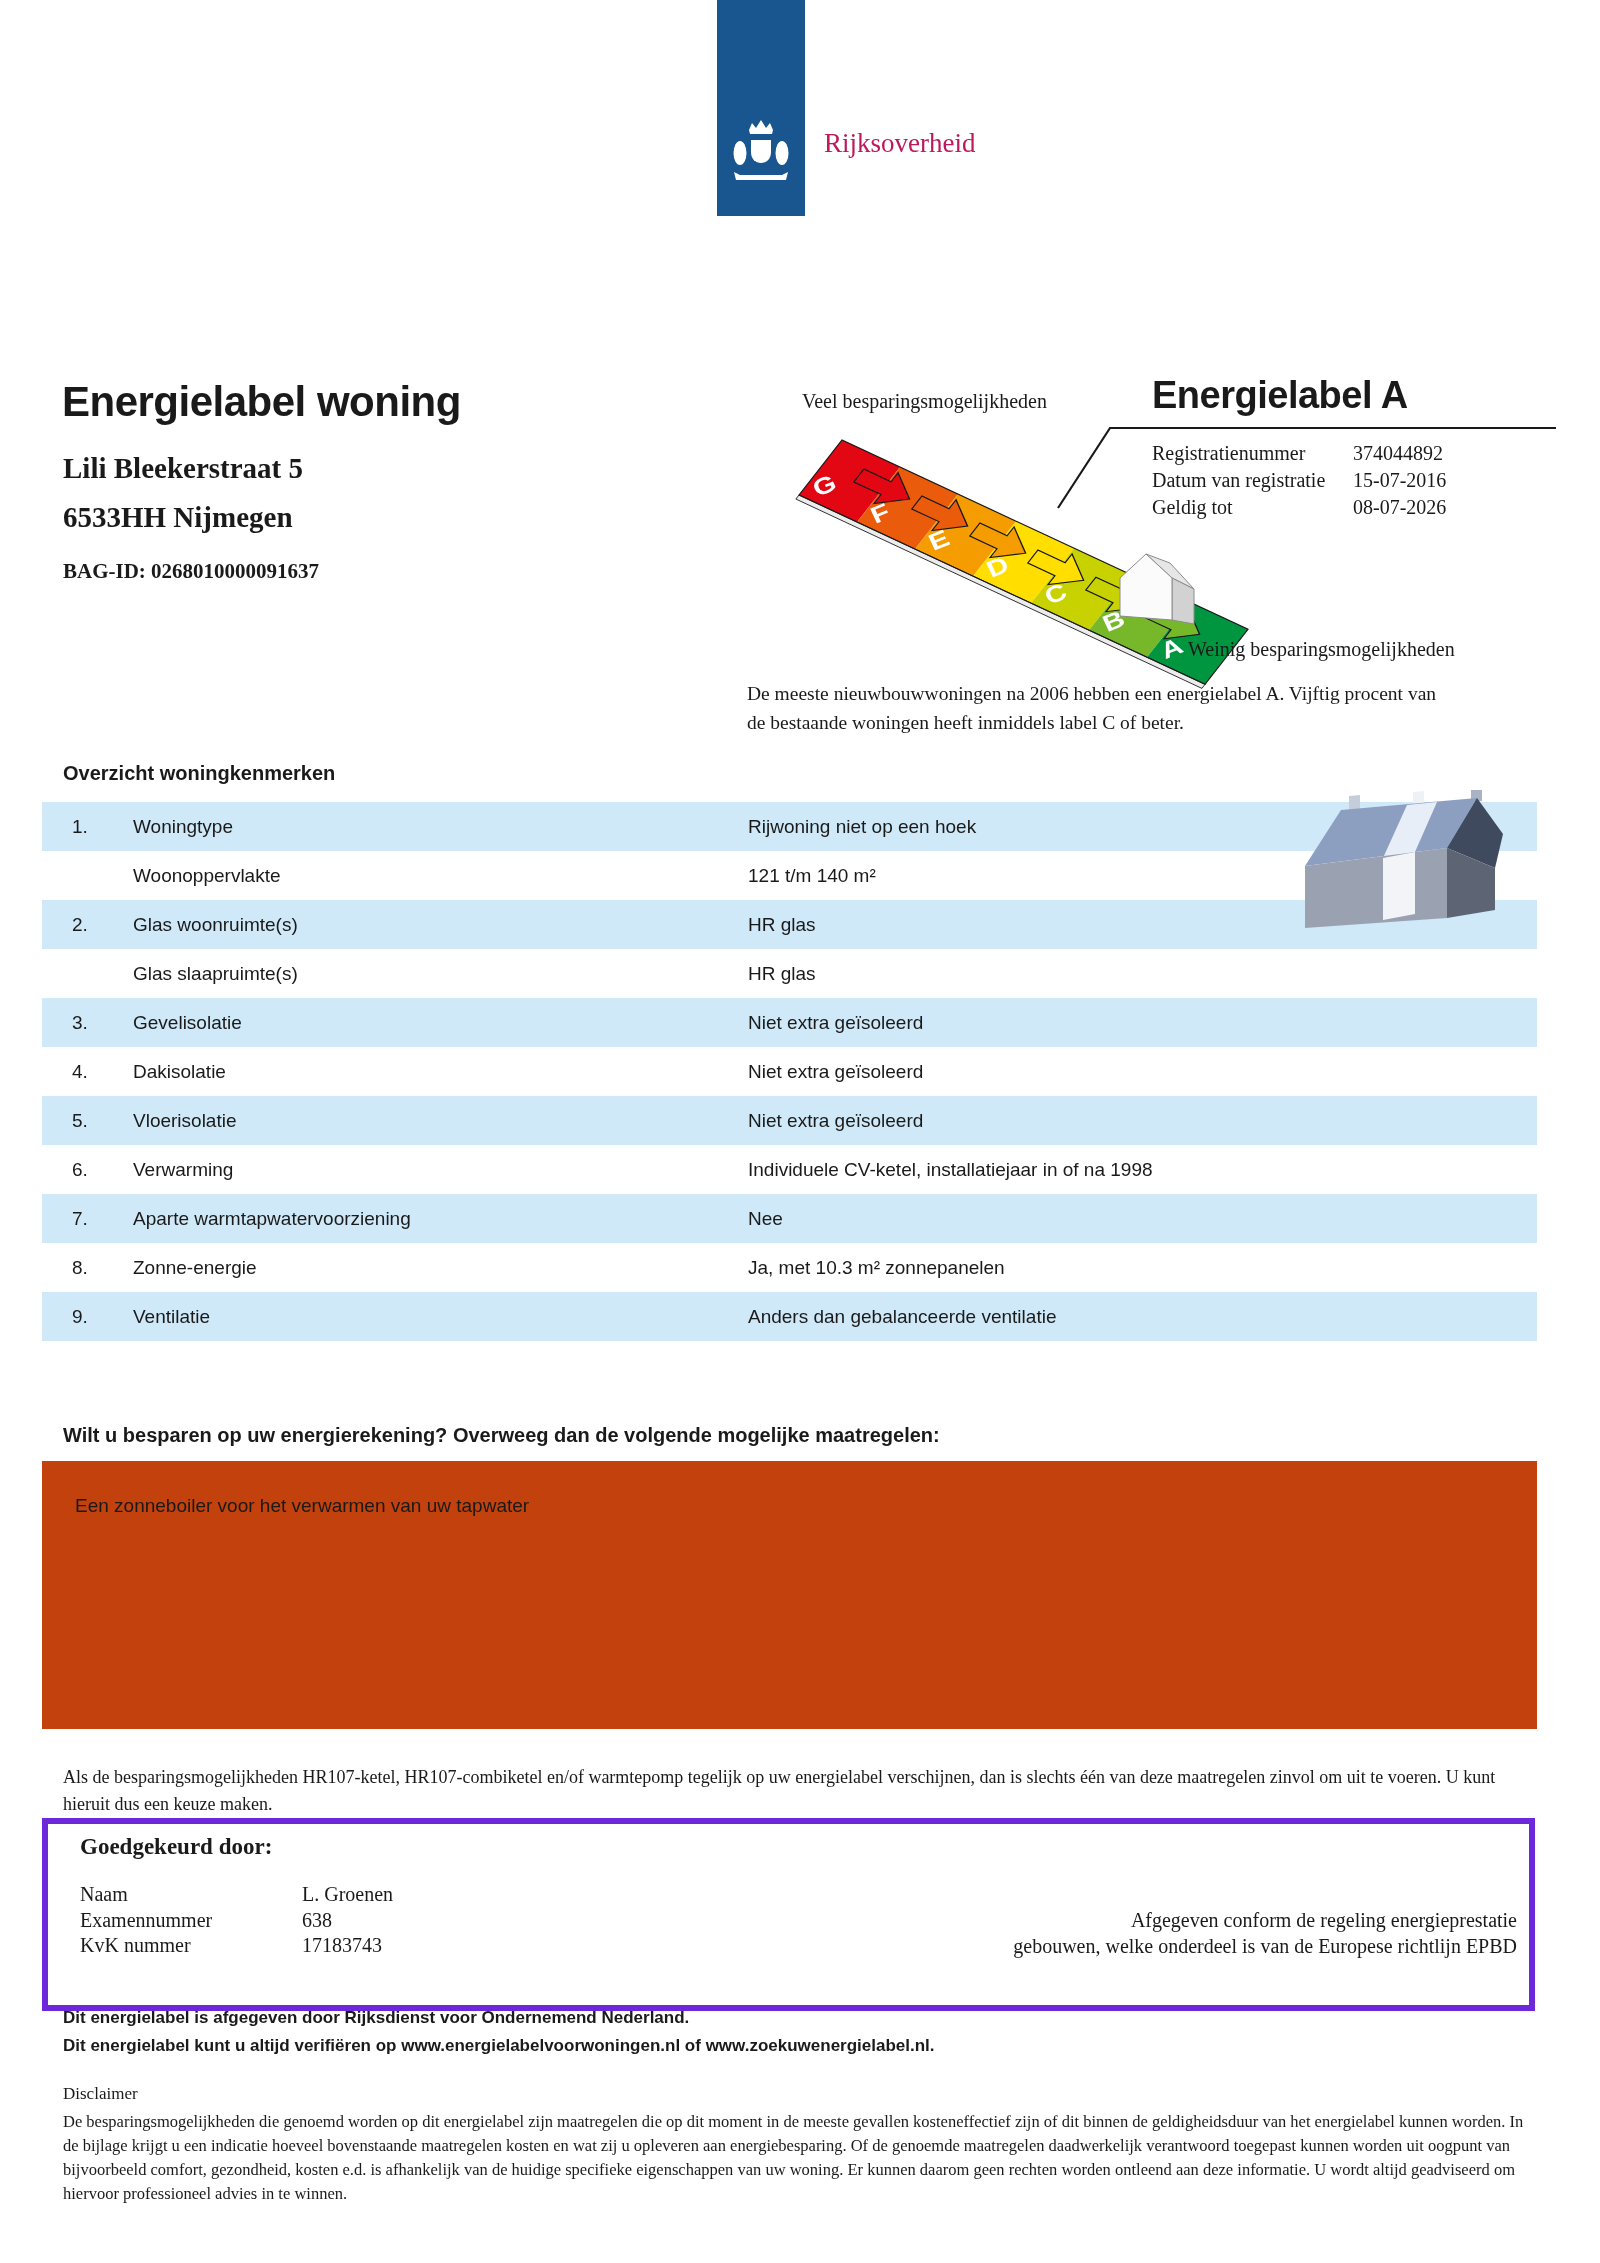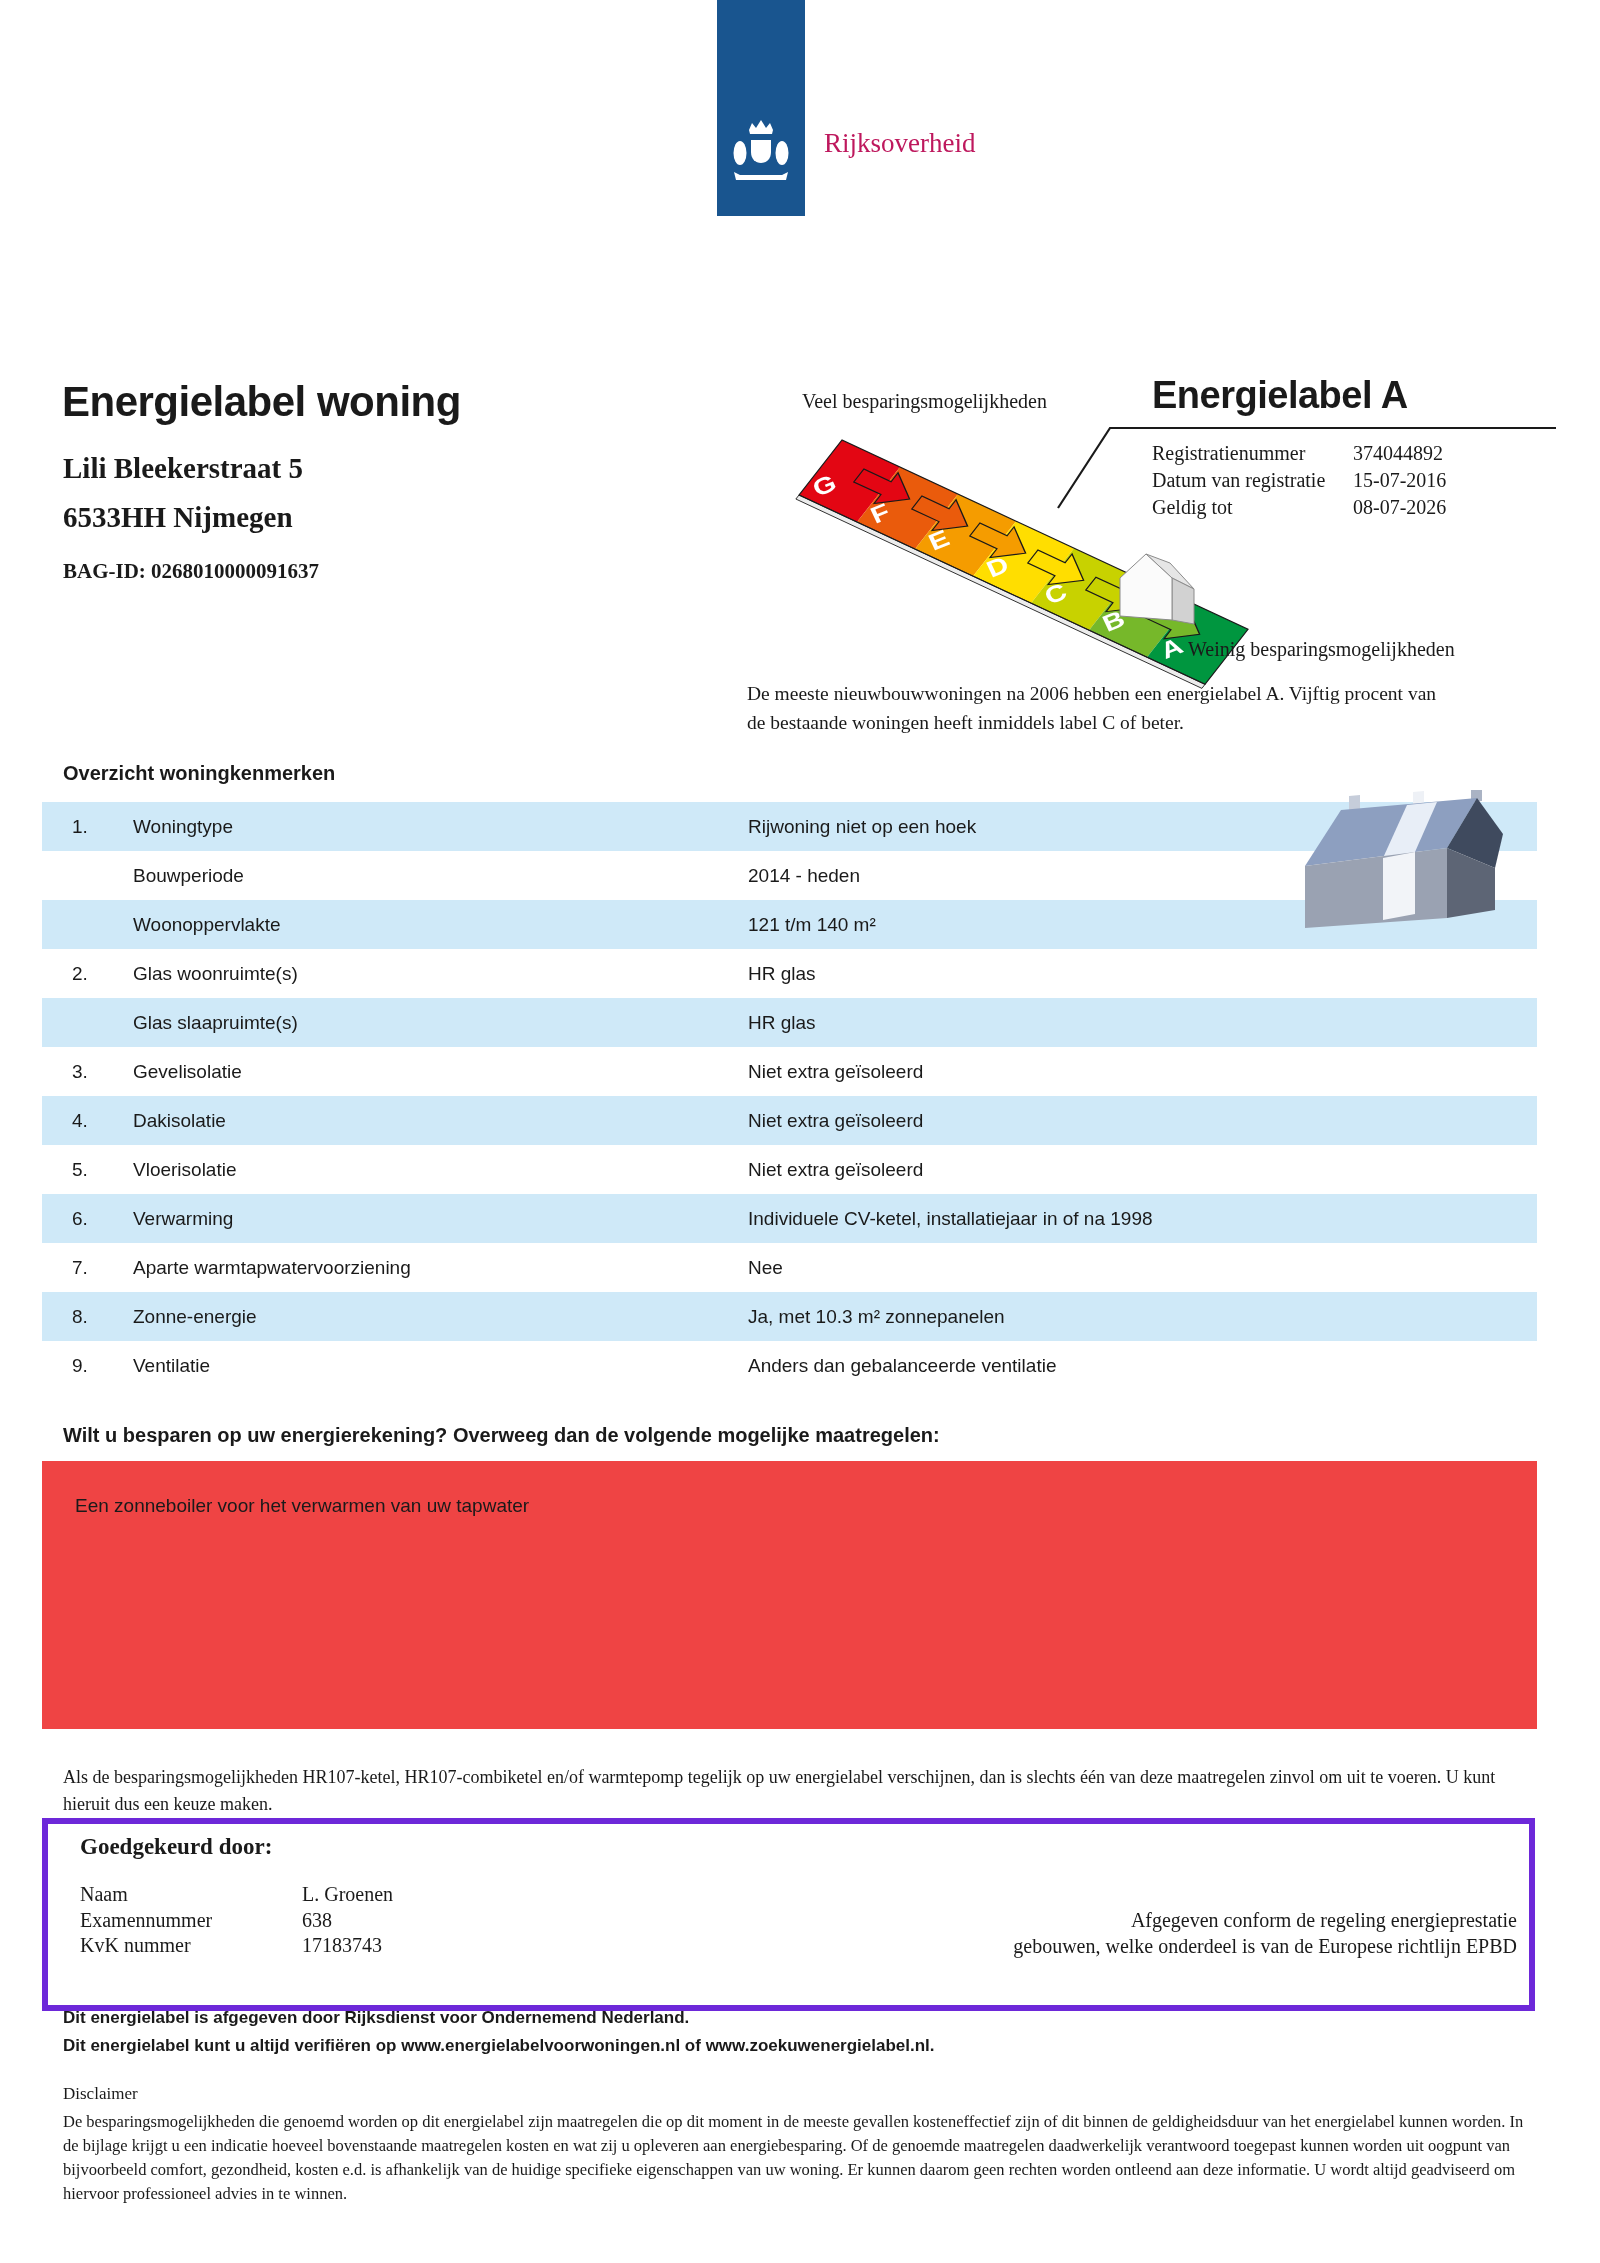--- a/index.html
+++ b/index.html
@@ -36,21 +36,21 @@
   .ov-table{left:42px;top:802px;width:1495px}
   .ov-row{position:relative;height:49px;line-height:49px;white-space:nowrap;font-size:19px}
   .ov-row:nth-child(odd){background:#cfe9f8}
   .c-num{position:absolute;left:30px}
   .c-label{position:absolute;left:91px}
   .c-value{position:absolute;left:706px}
   .house-svg{left:1295px;top:790px;width:220px;height:140px}
 
   
   .sav-heading{left:63px;top:1424px;font-size:20px;font-weight:700}
-  .sav-box{left:42px;top:1461px;width:1495px;height:268px;background:#ef4444}
+  .sav-box{left:42px;top:1461px;width:1495px;height:268px;background:#c2410c}
   .measure{position:absolute;left:33px;top:34px;font-size:19px}
   .note{left:63px;top:1764px;width:1470px;font-size:18px;line-height:27px}
 
   
   .appr-box{left:42px;top:1818px;width:1493px;height:193px;border:6px solid #6d28d9;box-sizing:border-box}
   .appr-title{position:absolute;left:32px;top:10px;font-family:"Liberation Serif",serif;font-size:23px;font-weight:700}
   .appr-fields{position:absolute;left:32px;top:58px;font-family:"Liberation Serif",serif;font-size:20px;line-height:25.5px}
   .appr-label{display:inline-block;width:222px}
   .conformity{position:absolute;right:12px;top:84px;text-align:right;font-family:"Liberation Serif",serif;font-size:20px;line-height:25.5px}
 
@@ -138,25 +138,20 @@
 
 <div class="abs ov-title">Overzicht woningkenmerken</div>
 <div class="abs ov-table">
   <div class="ov-row">
       <span class="c-num">1.</span>
       <span class="c-label">Woningtype</span>
       <span class="c-value">Rijwoning niet op een hoek</span>
     </div>
   <div class="ov-row">
       <span class="c-num"></span>
-      <span class="c-label">Bouwperiode</span>
-      <span class="c-value">2014 - heden</span>
-    </div>
-  <div class="ov-row">
-      <span class="c-num"></span>
       <span class="c-label">Woonoppervlakte</span>
       <span class="c-value">121 t/m 140 m²</span>
     </div>
   <div class="ov-row">
       <span class="c-num">2.</span>
       <span class="c-label">Glas woonruimte(s)</span>
       <span class="c-value">HR glas</span>
     </div>
   <div class="ov-row">
       <span class="c-num"></span>

